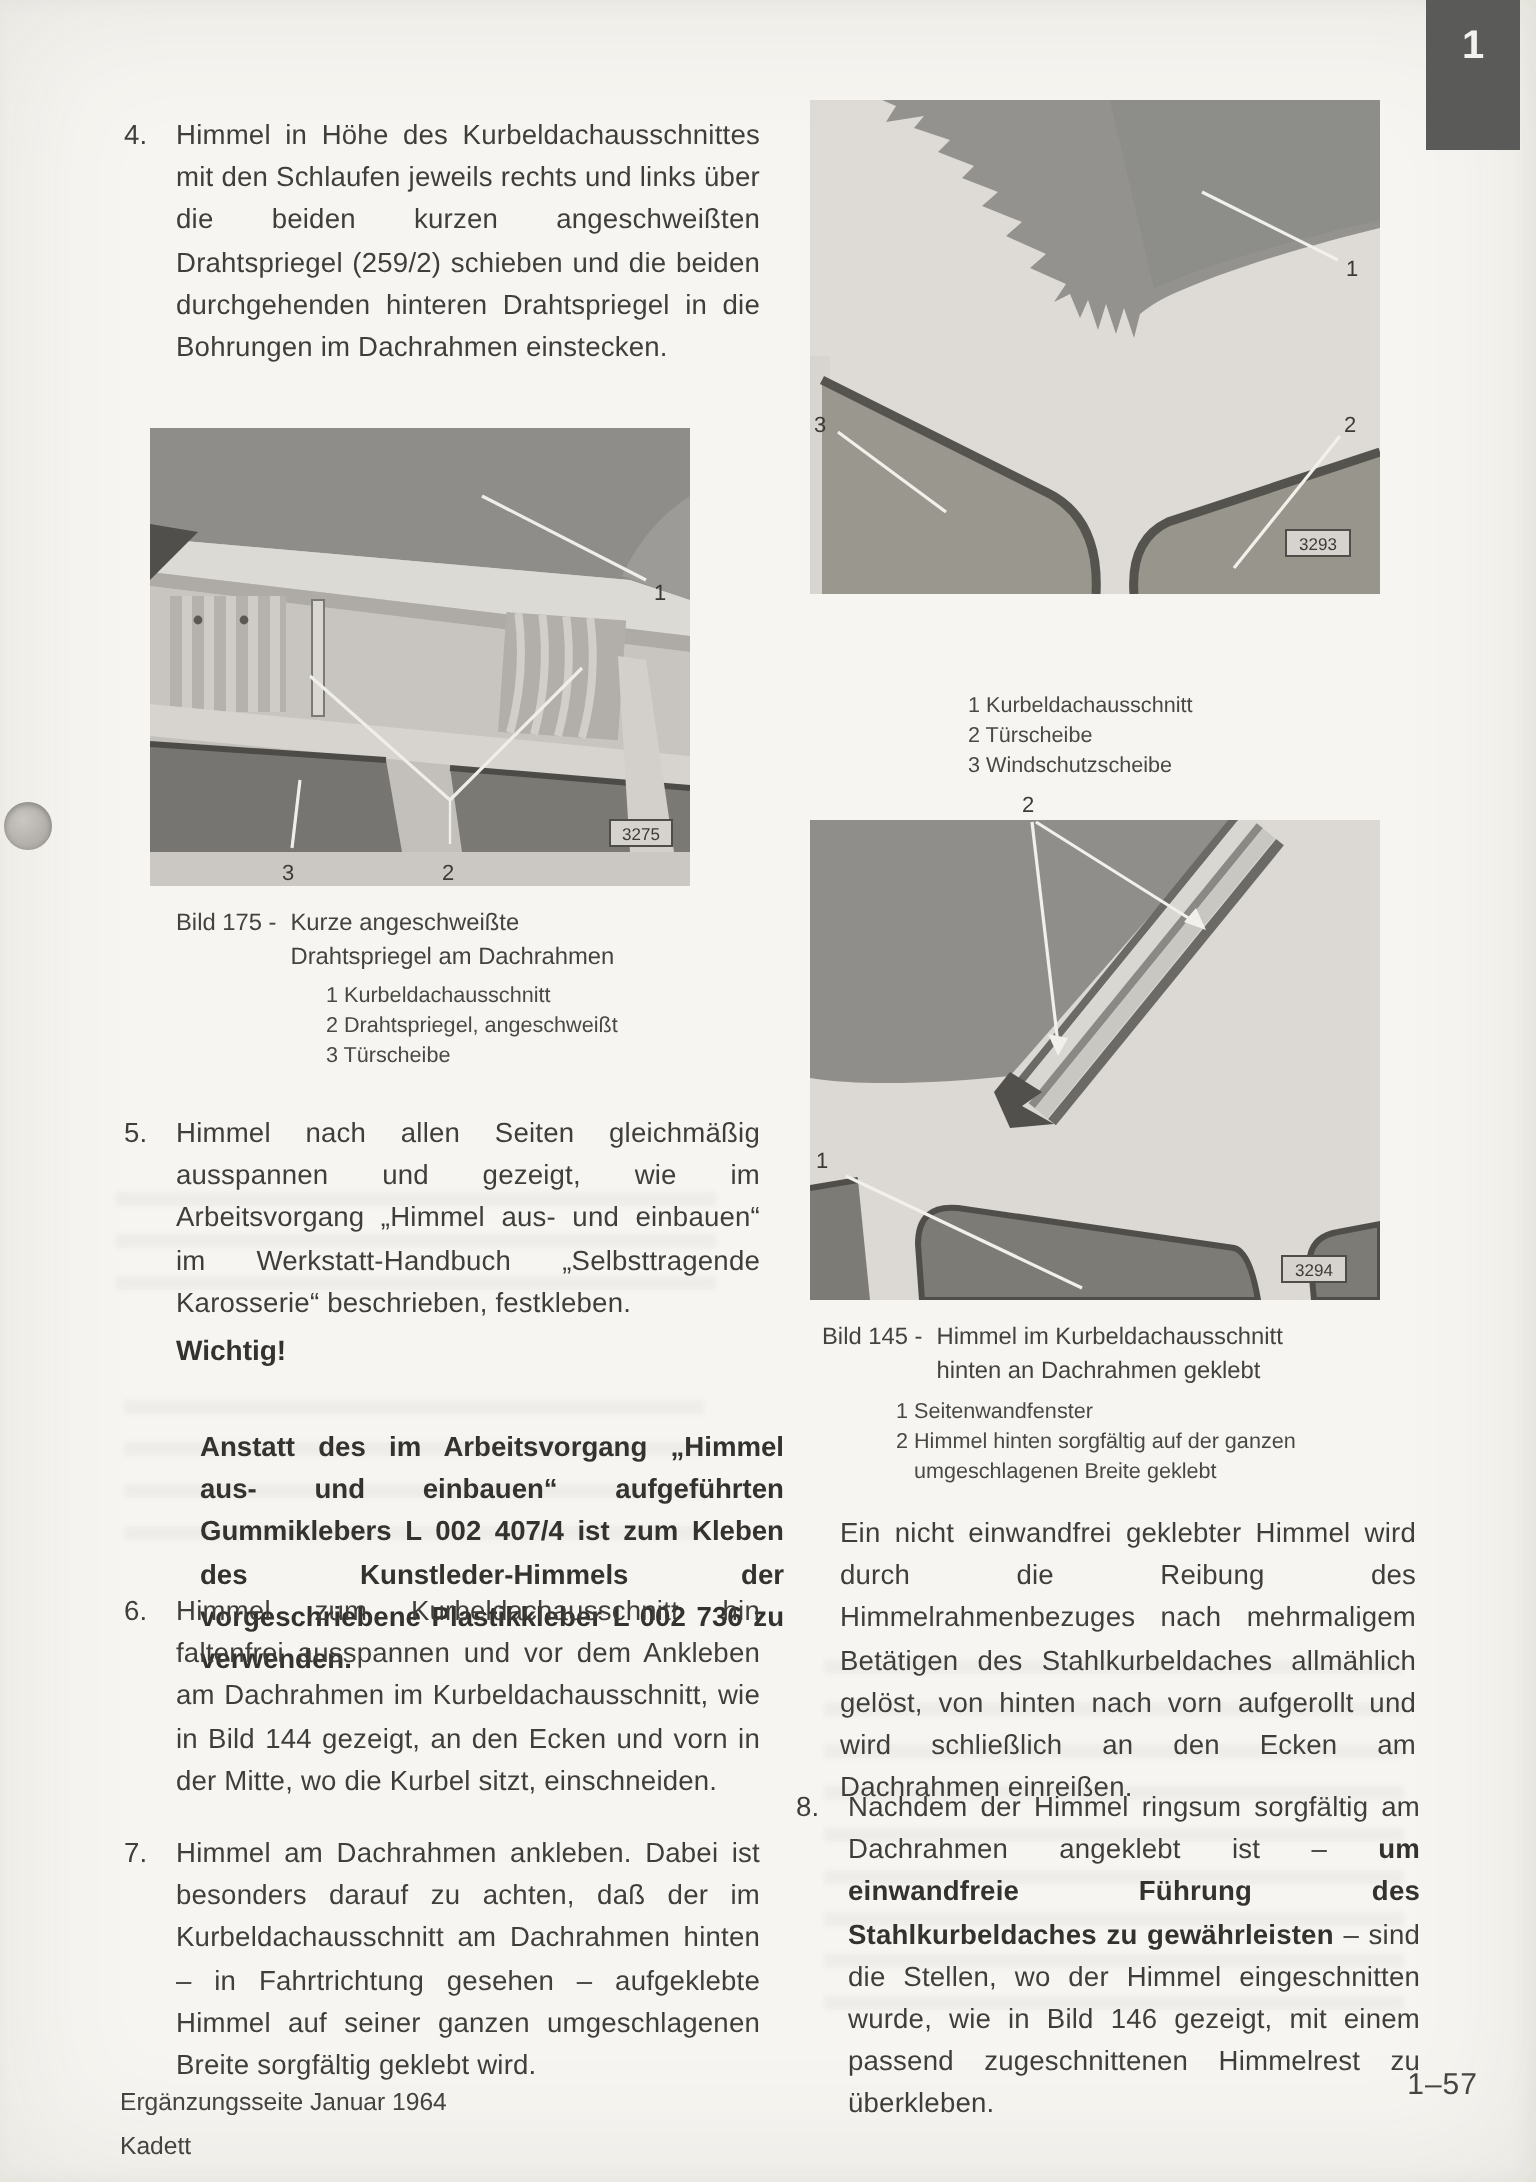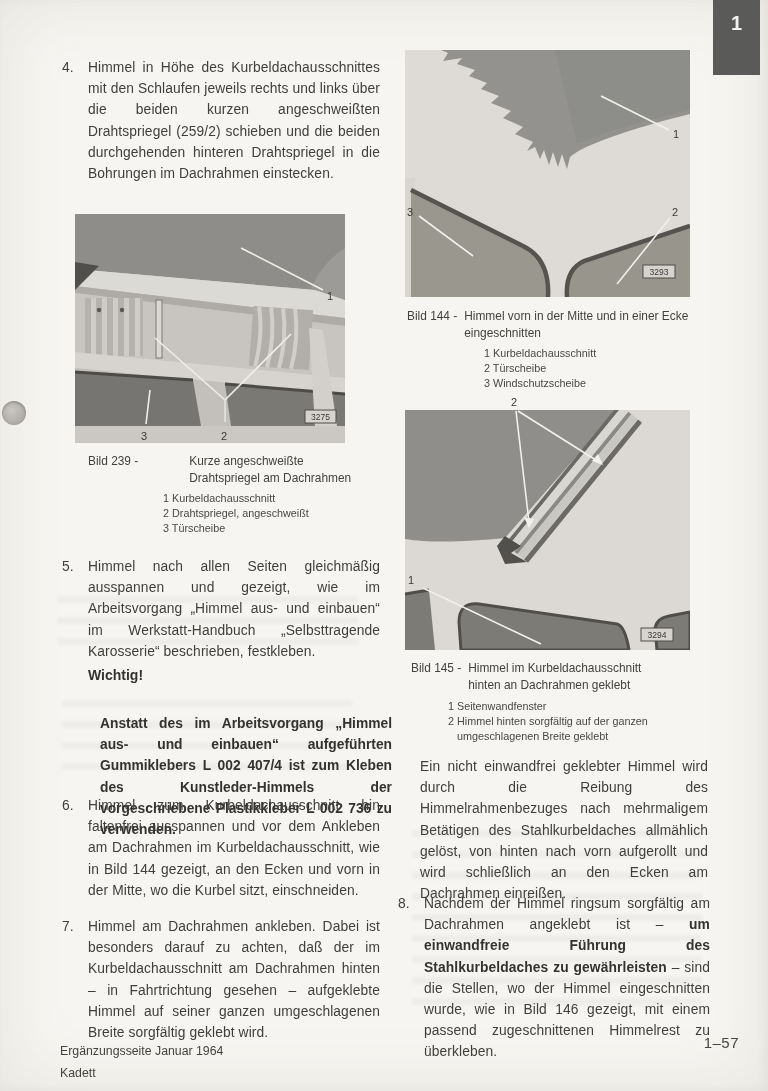--- a/index.html
+++ b/index.html
@@ -113,22 +113,22 @@
       <text x="146" y="226">2</text>
       <text x="66" y="226">3</text>
       <g>
         <rect x="230" y="196" width="31" height="13" fill="#d6d3ce" stroke="#4e4d49" stroke-width="1"></rect>
         <text x="245.5" y="206" text-anchor="middle" class="badge-txt">3275</text>
       </g>
     </svg>
   </div>
 
   <div class="caption" style="left:88px; top:453px; width:265px;">
-    <span class="cap-label">Bild 239 -</span>
-    <span style="width:185px;margin-left:44px;">Kurze angeschweißte Drahtspriegel am Dachrahmen</span>
+    <span class="cap-label">Bild 175 -</span>
+    <span style="width:185px;">Kurze angeschweißte Drahtspriegel am Dachrahmen</span>
   </div>
   <div class="legend" style="left:163px; top:491px;">
     <div>1 Kurbeldachausschnitt</div>
     <div>2 Drahtspriegel, angeschweißt</div>
     <div>3 Türscheibe</div>
   </div>
 
   <div class="step" style="left:62px; top:556px; width:318px;">
     <span class="step-num">5.</span>
     <span class="step-text">Himmel nach allen Seiten gleichmäßig ausspannen und gezeigt, wie im Arbeitsvorgang „Himmel aus- und einbauen“ im Werkstatt-Handbuch „Selbsttragende Karosserie“ beschrieben, festkleben.</span>
@@ -177,24 +177,20 @@
       <text x="268" y="88">1</text>
       <text x="267" y="166">2</text>
       <text x="2" y="166">3</text>
       <g>
         <rect x="238" y="215" width="32" height="13" fill="#d6d3ce" stroke="#4e4d49" stroke-width="1"></rect>
         <text x="254" y="225" text-anchor="middle" class="badge-txt">3293</text>
       </g>
     </svg>
   </div>
 
-  <div class="caption" style="left:407px; top:308px; width:300px;">
-    <span class="cap-label">Bild 144 -</span>
-    <span style="width:232px;">Himmel vorn in der Mitte und in einer Ecke eingeschnitten</span>
-  </div>
   <div class="legend" style="left:484px; top:346px;">
     <div>1 Kurbeldachausschnitt</div>
     <div>2 Türscheibe</div>
     <div>3 Windschutzscheibe</div>
   </div>
 
   <div class="photo" style="left:405px; top:396px; width:285px; height:254px;">
     <svg width="285" height="254" viewBox="0 0 285 254">
       <defs>
         <clipPath id="ph145clip">

